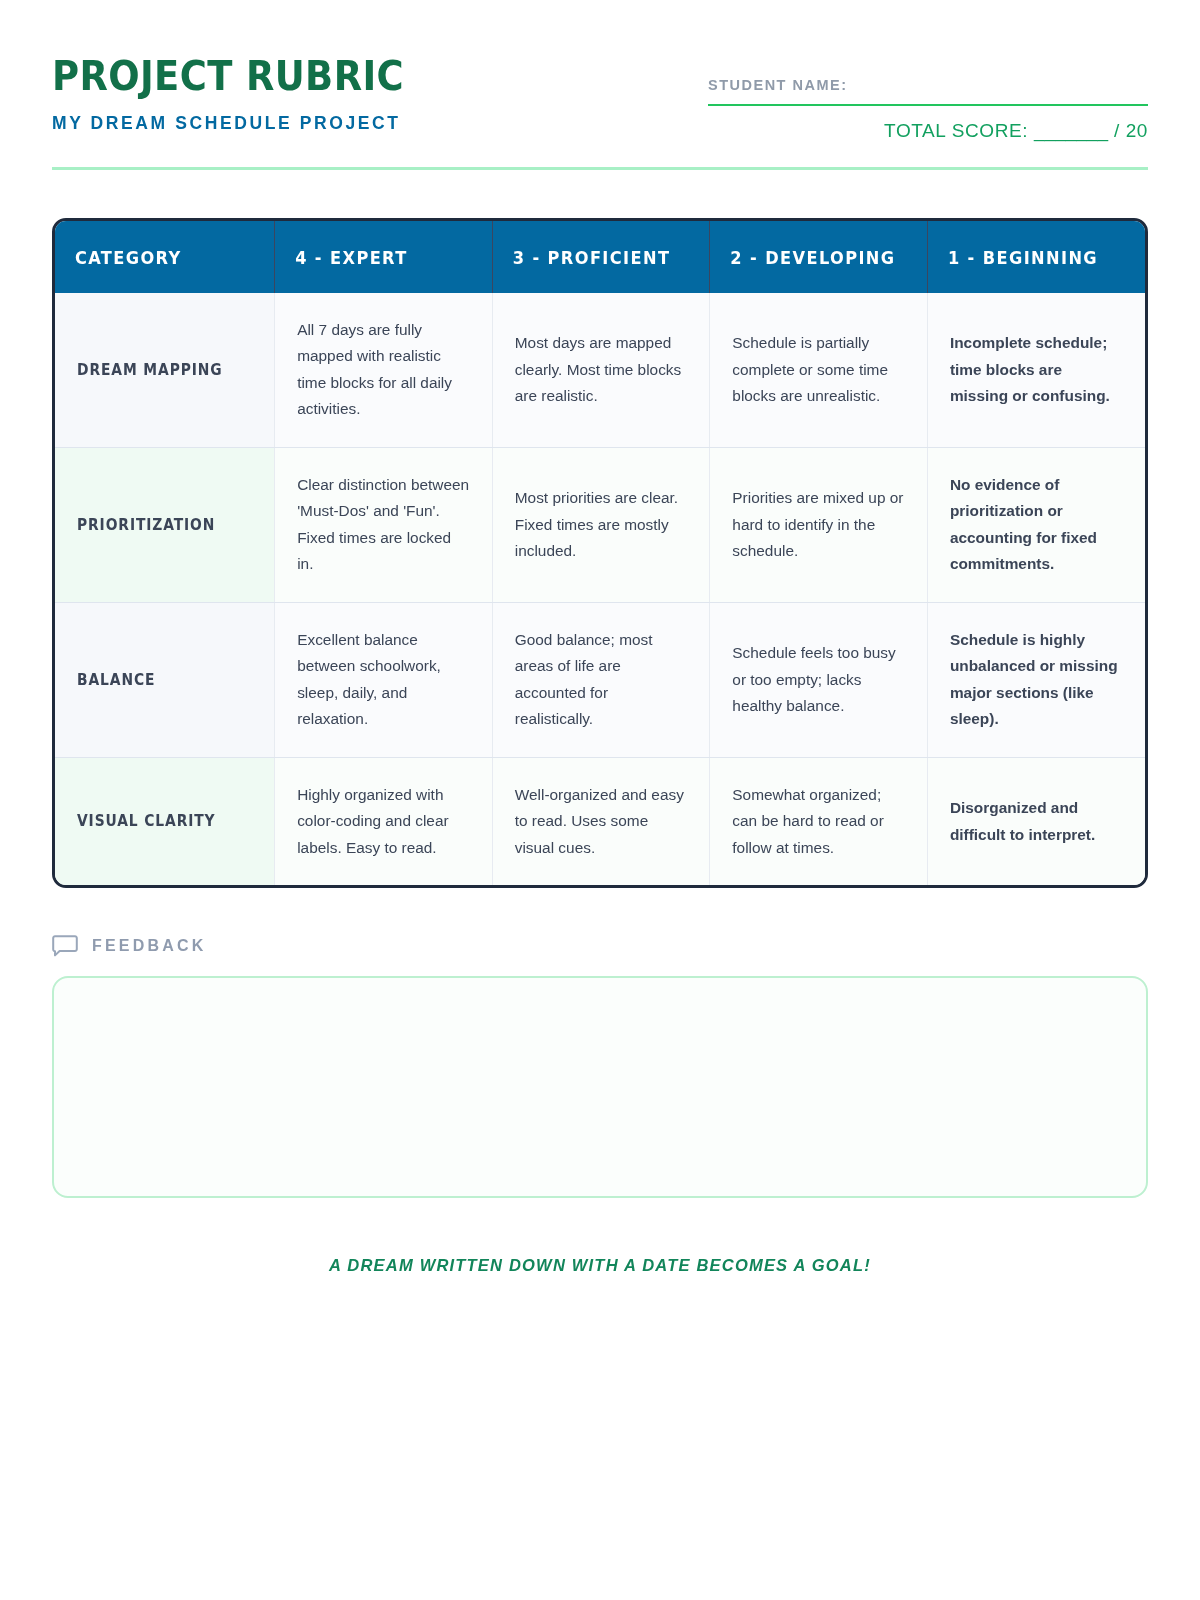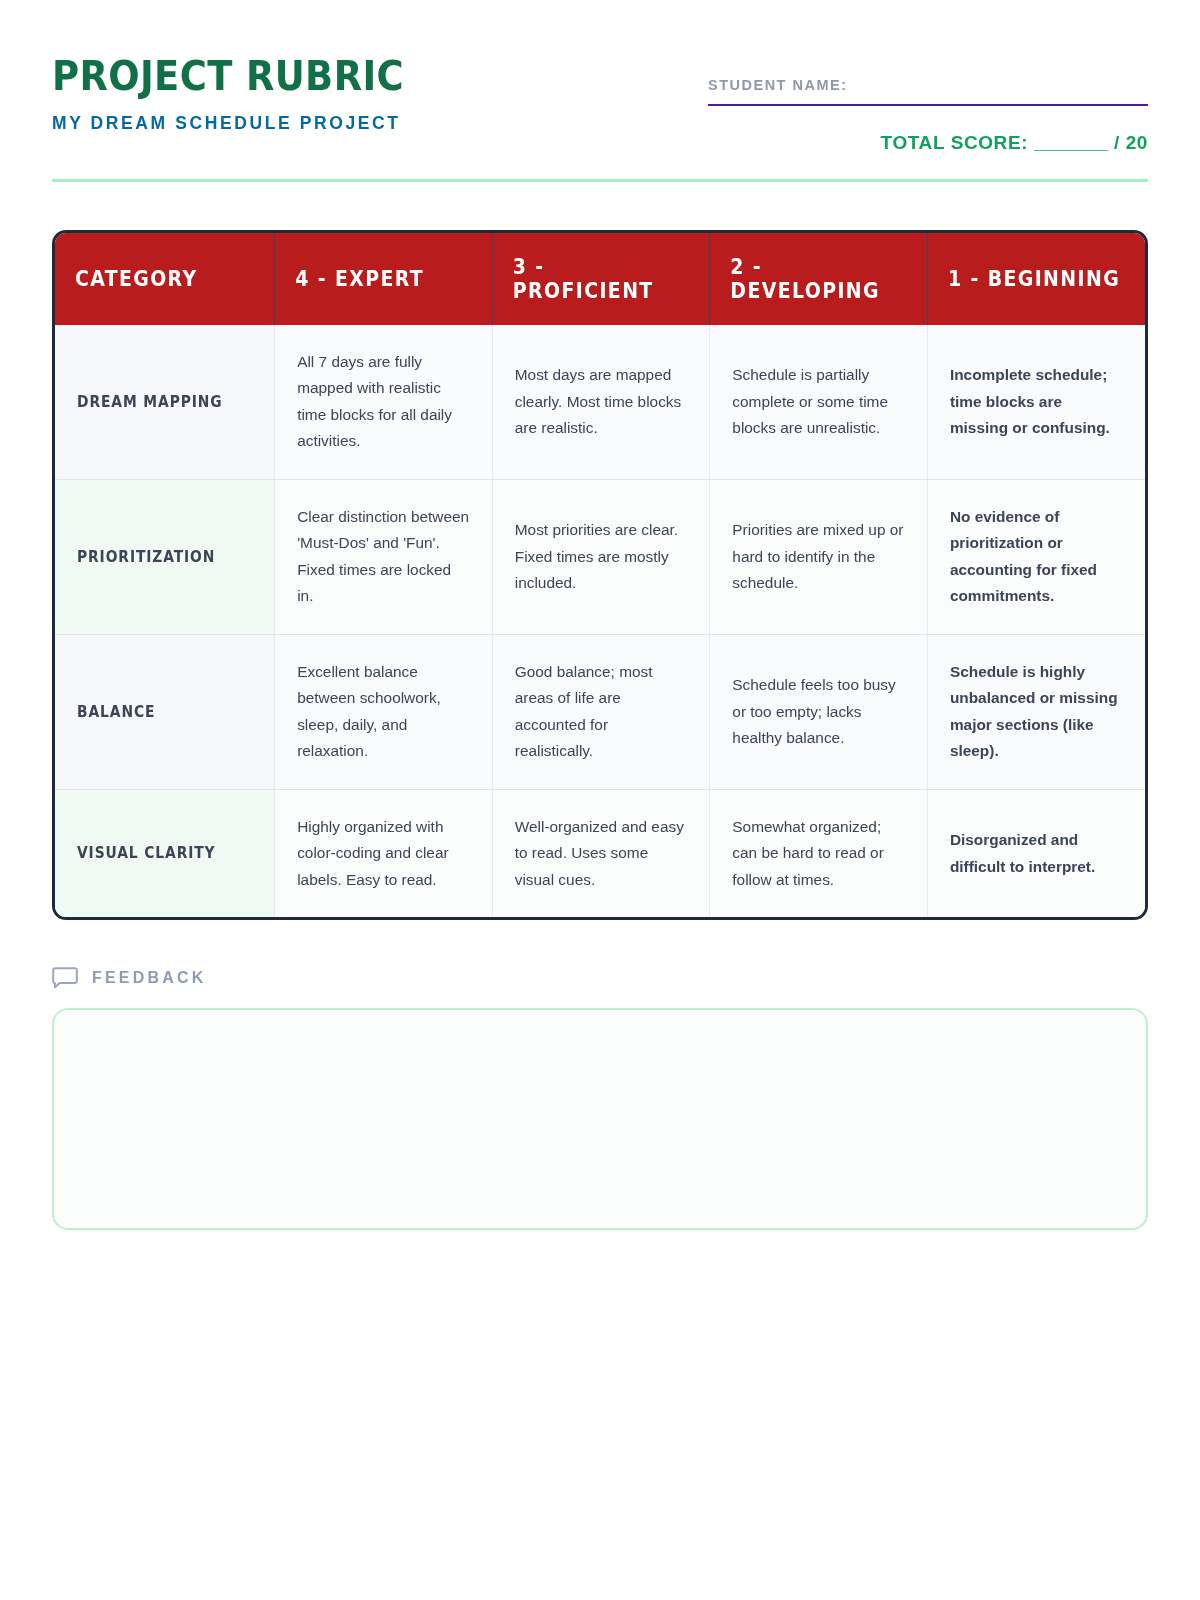--- a/index.html
+++ b/index.html
@@ -50,35 +50,35 @@
   }
 
   .header-right {
     width: 440px;
     padding-top: 20px;
     text-align: right;
   }
 
   .student-name-row {
     text-align: left;
-    border-bottom: 2px solid #4c1d95;
+    border-bottom: 2px solid #22c55e;
     padding-bottom: 10px;
   }
 
   .student-name-label {
     font-size: 14.5px;
     font-weight: 700;
     letter-spacing: 1.5px;
     color: #8f9aa9;
   }
 
   .total-score-row {
-    margin-top: 26px;
+    margin-top: 14px;
     font-size: 19px;
-    font-weight: 700;
+    font-weight: 400;
     letter-spacing: 0.6px;
     color: #12a05f;
     text-align: right;
   }
   .total-score-row .blank {
     letter-spacing: 0px;
   }
 
   .accent-rule {
     margin-top: 25px;
@@ -96,23 +96,23 @@
     background: #ffffff;
   }
 
   table.rubric {
     width: 100%;
     border-collapse: collapse;
     table-layout: fixed;
   }
 
   table.rubric thead th {
-    background: #b91c1c;
+    background: #0369a1;
     color: #ffffff;
-    font-size: 21px;
+    font-size: 18px;
     font-weight: 700;
     letter-spacing: 1.4px;
     text-align: left;
     padding: 22px 20px;
     height: 72px;
     border-right: 1px solid #3a4660;
     font-family: "DejaVu Sans", sans-serif;
     font-stretch: condensed;
   }
   table.rubric thead th:last-child { border-right: none; }
@@ -267,14 +267,15 @@
     <span class="bubble-icon-wrap">
       <svg class="bubble-icon" viewBox="0 0 26 24" fill="none" xmlns="http://www.w3.org/2000/svg">
         <path d="M3 2.2h20a1.8 1.8 0 0 1 1.8 1.8v11.2a1.8 1.8 0 0 1-1.8 1.8H7.6L3 21.4V17.2A1.8 1.8 0 0 1 1.2 15.2V4A1.8 1.8 0 0 1 3 2.2z" stroke="#9aa7ba" stroke-width="2" stroke-linejoin="round"></path>
       </svg>
     </span>
     <span class="feedback-label">FEEDBACK</span>
   </div>
 
   <div class="feedback-box"></div>
 
+  <div class="tagline">A DREAM WRITTEN DOWN WITH A DATE BECOMES A GOAL!</div>
 
 </div>
 
 </body></html>

